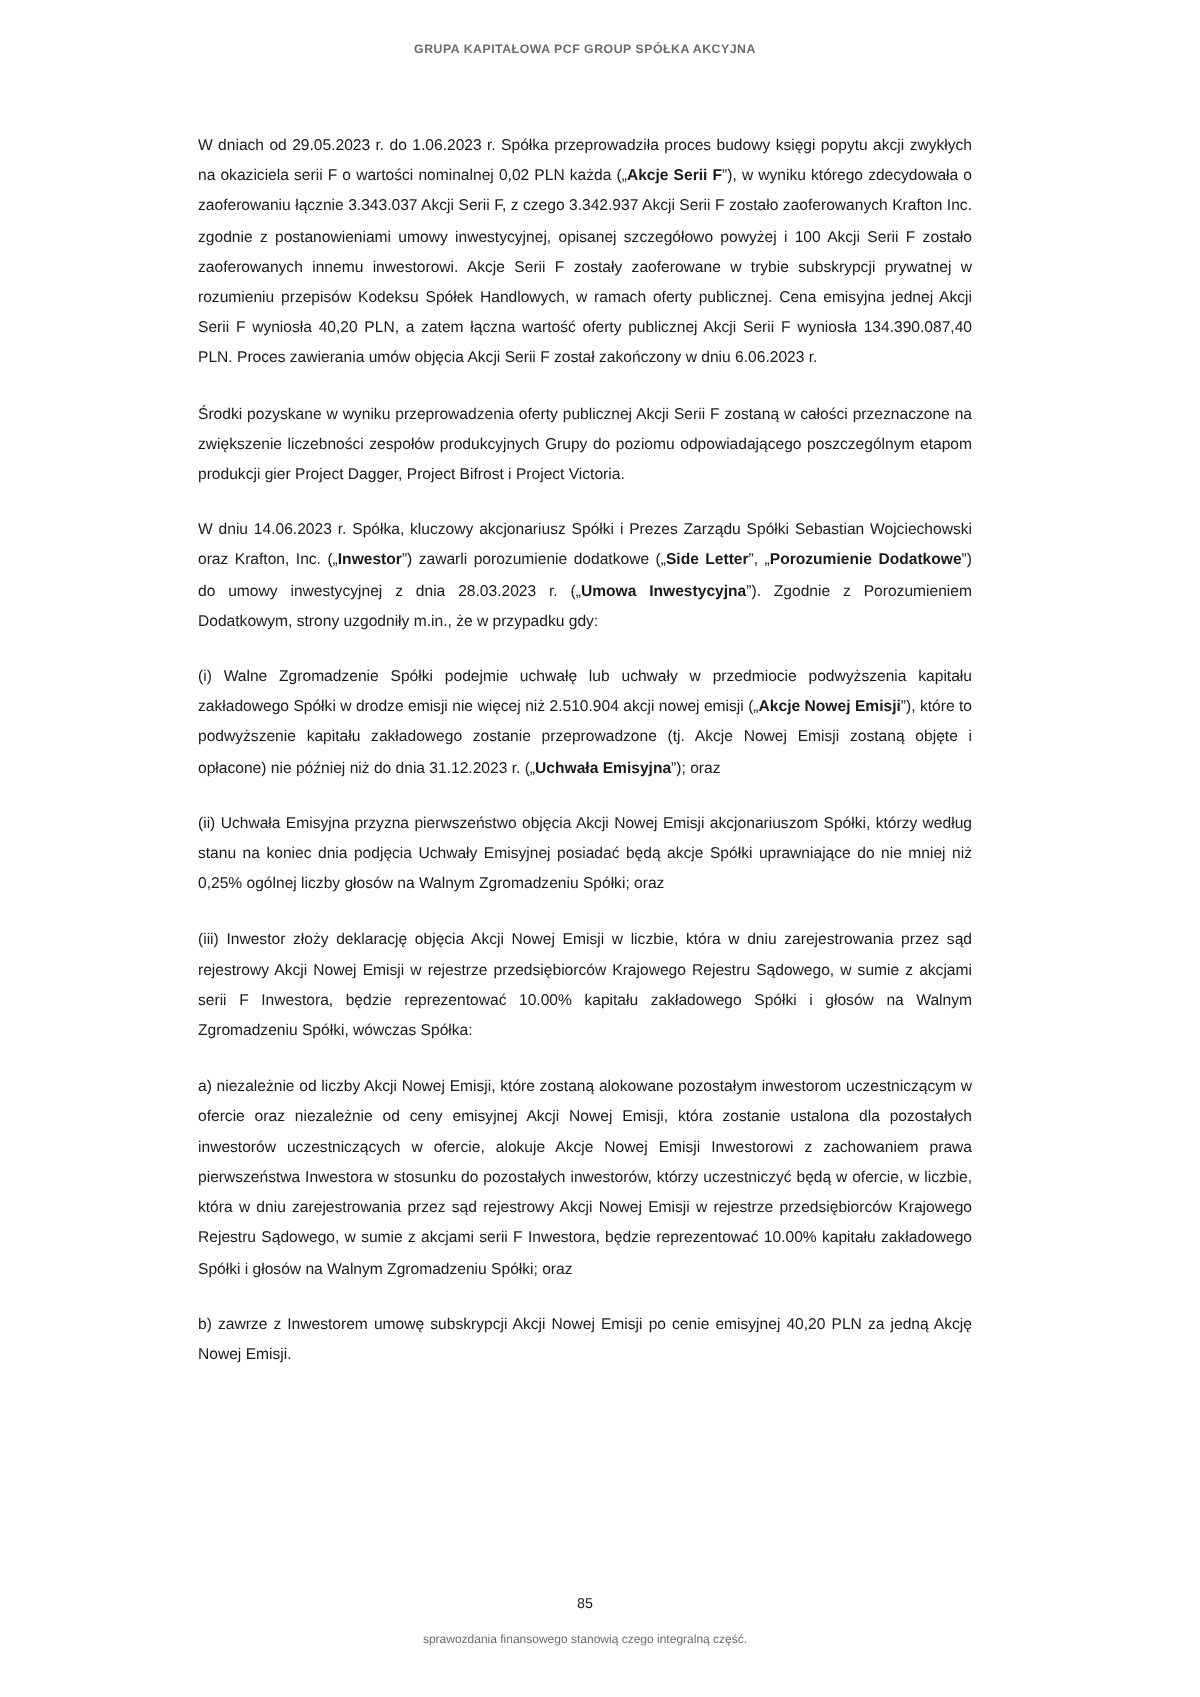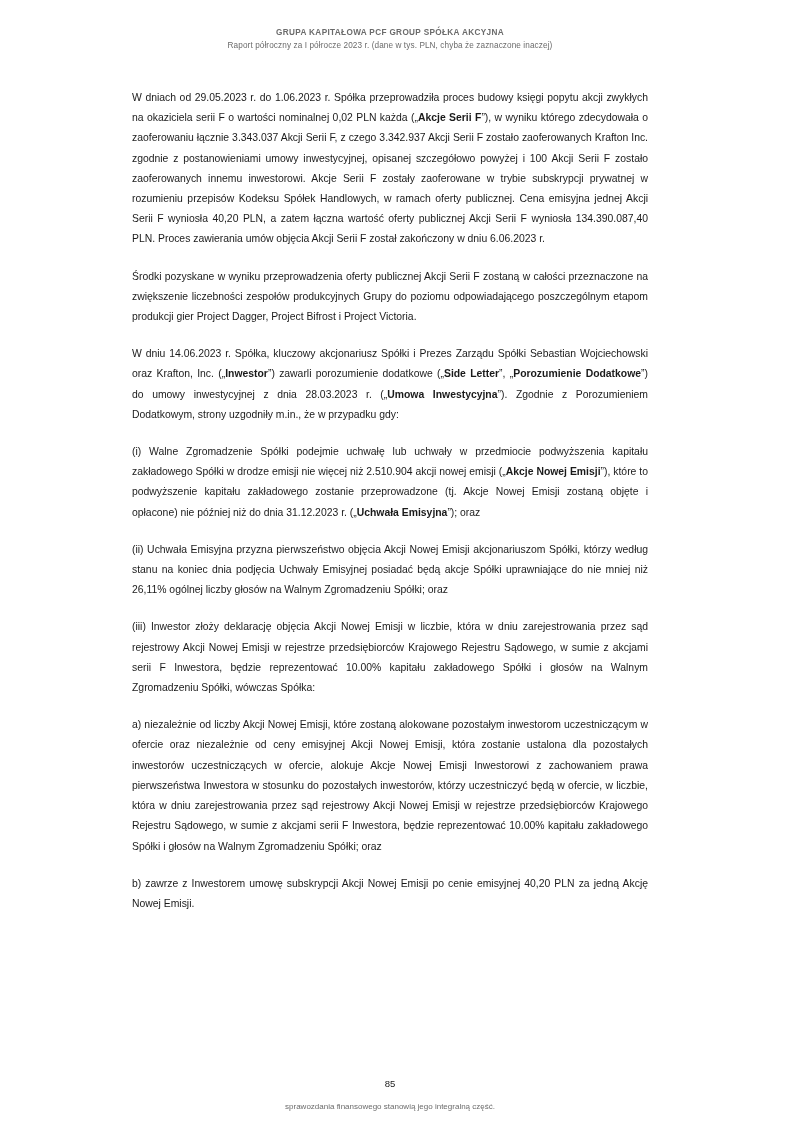--- a/index.html
+++ b/index.html
@@ -86,63 +86,62 @@
     font-size: 10.4px;
     line-height: 20.2px;
     font-weight: bold;
     text-align: left;
     color: #1a1a1a;
   }
   .footer {
     position: absolute;
     left: 0;
     right: 0;
-    bottom: 18px;
+    bottom: 32px;
     text-align: center;
   }
   .page-number {
     font-size: 9.5px;
     color: #1a1a1a;
     margin-bottom: 12px;
   }
   .footer-note {
     font-size: 8px;
     color: #6b6b6b;
     line-height: 12.5px;
   }
 </style>
 </head>
 <body>
 
 <div class="page">
 
   <div class="header">
     <div class="header-line1">GRUPA KAPITAŁOWA PCF GROUP SPÓŁKA AKCYJNA</div>
-    <div class="header-line2">Raport półroczny za I półrocze 2023 r. (dane w tys. PLN, chyba że zaznaczone inaczej)</div>
   </div>
 
   <div class="content">
 
     <p class="body-text"><span>W dniach od 29.05.2023 r. do 1.06.2023 r. Spółka przeprowadziła proces budowy księgi popytu akcji zwykłych na okaziciela serii F o wartości nominalnej 0,02 PLN każda („</span><b>Akcje Serii F</b><span>”), w wyniku którego zdecydowała o zaoferowaniu łącznie 3.343.037 Akcji Serii F, z czego 3.342.937 Akcji Serii F zostało zaoferowanych Krafton Inc. zgodnie z postanowieniami umowy inwestycyjnej, opisanej szczegółowo powyżej i 100 Akcji Serii F zostało zaoferowanych innemu inwestorowi. Akcje Serii F zostały zaoferowane w trybie subskrypcji prywatnej w rozumieniu przepisów Kodeksu Spółek Handlowych, w ramach oferty publicznej. Cena emisyjna jednej Akcji Serii F wyniosła 40,20 PLN, a zatem łączna wartość oferty publicznej Akcji Serii F wyniosła 134.390.087,40 PLN. Proces zawierania umów objęcia Akcji Serii F został zakończony w dniu 6.06.2023 r.</span></p>
 
     <p class="body-text">Środki pozyskane w wyniku przeprowadzenia oferty publicznej Akcji Serii F zostaną w całości przeznaczone na zwiększenie liczebności zespołów produkcyjnych Grupy do poziomu odpowiadającego poszczególnym etapom produkcji gier Project Dagger, Project Bifrost i Project Victoria.</p>
 
 
     <p class="body-text"><span>W dniu 14.06.2023 r. Spółka, kluczowy akcjonariusz Spółki i Prezes Zarządu Spółki Sebastian Wojciechowski oraz Krafton, Inc. („</span><b>Inwestor</b><span>”) zawarli porozumienie dodatkowe („</span><b>Side Letter</b><span>”, „</span><b>Porozumienie Dodatkowe</b><span>”) do umowy inwestycyjnej z dnia 28.03.2023 r. („</span><b>Umowa Inwestycyjna</b><span>”). Zgodnie z Porozumieniem Dodatkowym, strony uzgodniły m.in., że w przypadku gdy:</span></p>
 
     <p class="body-text"><span>(i) Walne Zgromadzenie Spółki podejmie uchwałę lub uchwały w przedmiocie podwyższenia kapitału zakładowego Spółki w drodze emisji nie więcej niż 2.510.904 akcji nowej emisji („</span><b>Akcje Nowej Emisji</b><span>”), które to podwyższenie kapitału zakładowego zostanie przeprowadzone (tj. Akcje Nowej Emisji zostaną objęte i opłacone) nie później niż do dnia 31.12.2023 r. („</span><b>Uchwała Emisyjna</b><span>”); oraz</span></p>
 
-    <p class="body-text">(ii) Uchwała Emisyjna przyzna pierwszeństwo objęcia Akcji Nowej Emisji akcjonariuszom Spółki, którzy według stanu na koniec dnia podjęcia Uchwały Emisyjnej posiadać będą akcje Spółki uprawniające do nie mniej niż 26,11% ogólnej liczby głosów na Walnym Zgromadzeniu Spółki; oraz</p>
+    <p class="body-text">(ii) Uchwała Emisyjna przyzna pierwszeństwo objęcia Akcji Nowej Emisji akcjonariuszom Spółki, którzy według stanu na koniec dnia podjęcia Uchwały Emisyjnej posiadać będą akcje Spółki uprawniające do nie mniej niż 0,25% ogólnej liczby głosów na Walnym Zgromadzeniu Spółki; oraz</p>
 
     <p class="body-text">(iii) Inwestor złoży deklarację objęcia Akcji Nowej Emisji w liczbie, która w dniu zarejestrowania przez sąd rejestrowy Akcji Nowej Emisji w rejestrze przedsiębiorców Krajowego Rejestru Sądowego, w sumie z akcjami serii F Inwestora, będzie reprezentować 10.00% kapitału zakładowego Spółki i głosów na Walnym Zgromadzeniu Spółki, wówczas Spółka:</p>
 
     <p class="body-text">a) niezależnie od liczby Akcji Nowej Emisji, które zostaną alokowane pozostałym inwestorom uczestniczącym w ofercie oraz niezależnie od ceny emisyjnej Akcji Nowej Emisji, która zostanie ustalona dla pozostałych inwestorów uczestniczących w ofercie, alokuje Akcje Nowej Emisji Inwestorowi z zachowaniem prawa pierwszeństwa Inwestora w stosunku do pozostałych inwestorów, którzy uczestniczyć będą w ofercie, w liczbie, która w dniu zarejestrowania przez sąd rejestrowy Akcji Nowej Emisji w rejestrze przedsiębiorców Krajowego Rejestru Sądowego, w sumie z akcjami serii F Inwestora, będzie reprezentować 10.00% kapitału zakładowego Spółki i głosów na Walnym Zgromadzeniu Spółki; oraz</p>
 
     <p class="body-text">b) zawrze z Inwestorem umowę subskrypcji Akcji Nowej Emisji po cenie emisyjnej 40,20 PLN za jedną Akcję Nowej Emisji.</p>
 
   </div>
 
   <div class="footer">
     <div class="page-number">85</div>
-    <div class="footer-note">sprawozdania finansowego stanowią jego integralną część.</div>
+    <div class="footer-note">sprawozdania finansowego stanowią czego integralną część.</div>
   </div>
 
 </div>
 
 </body></html>

